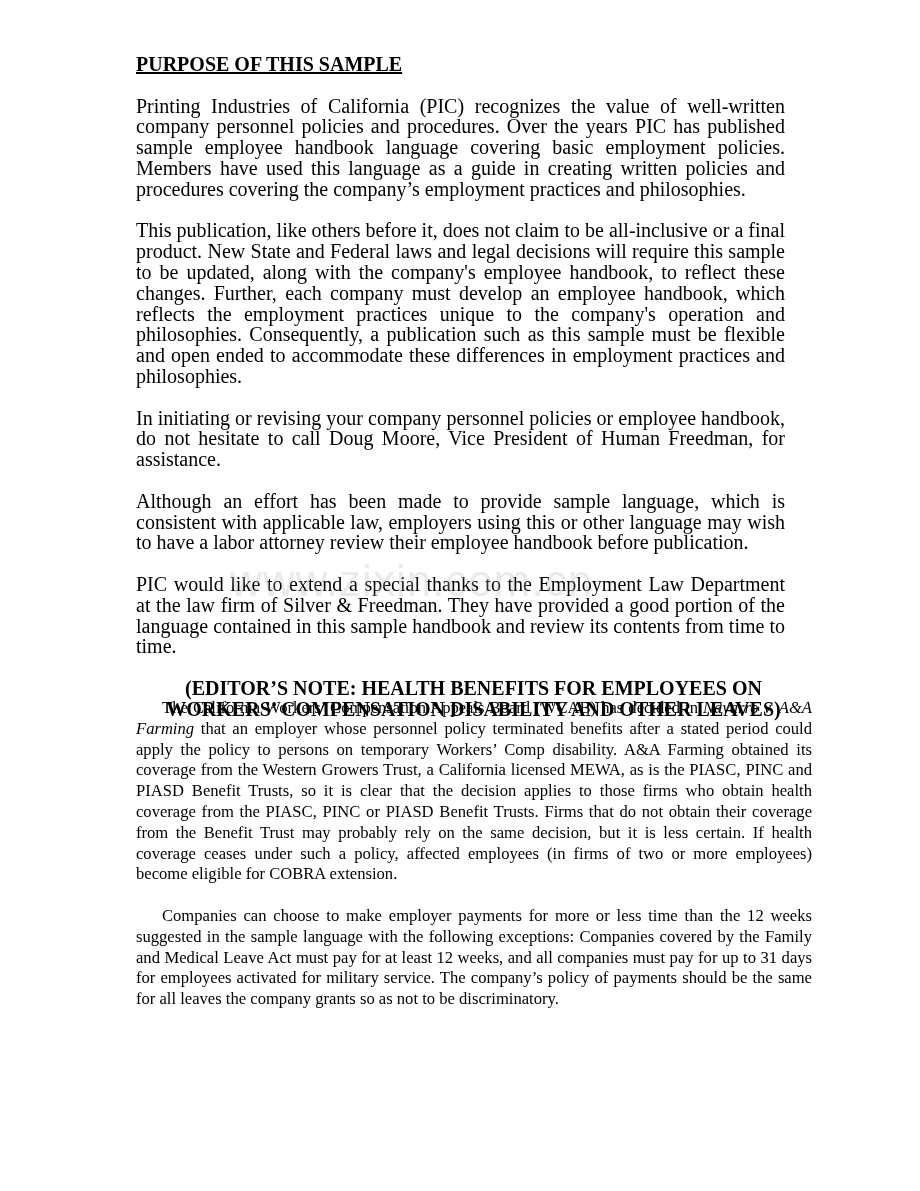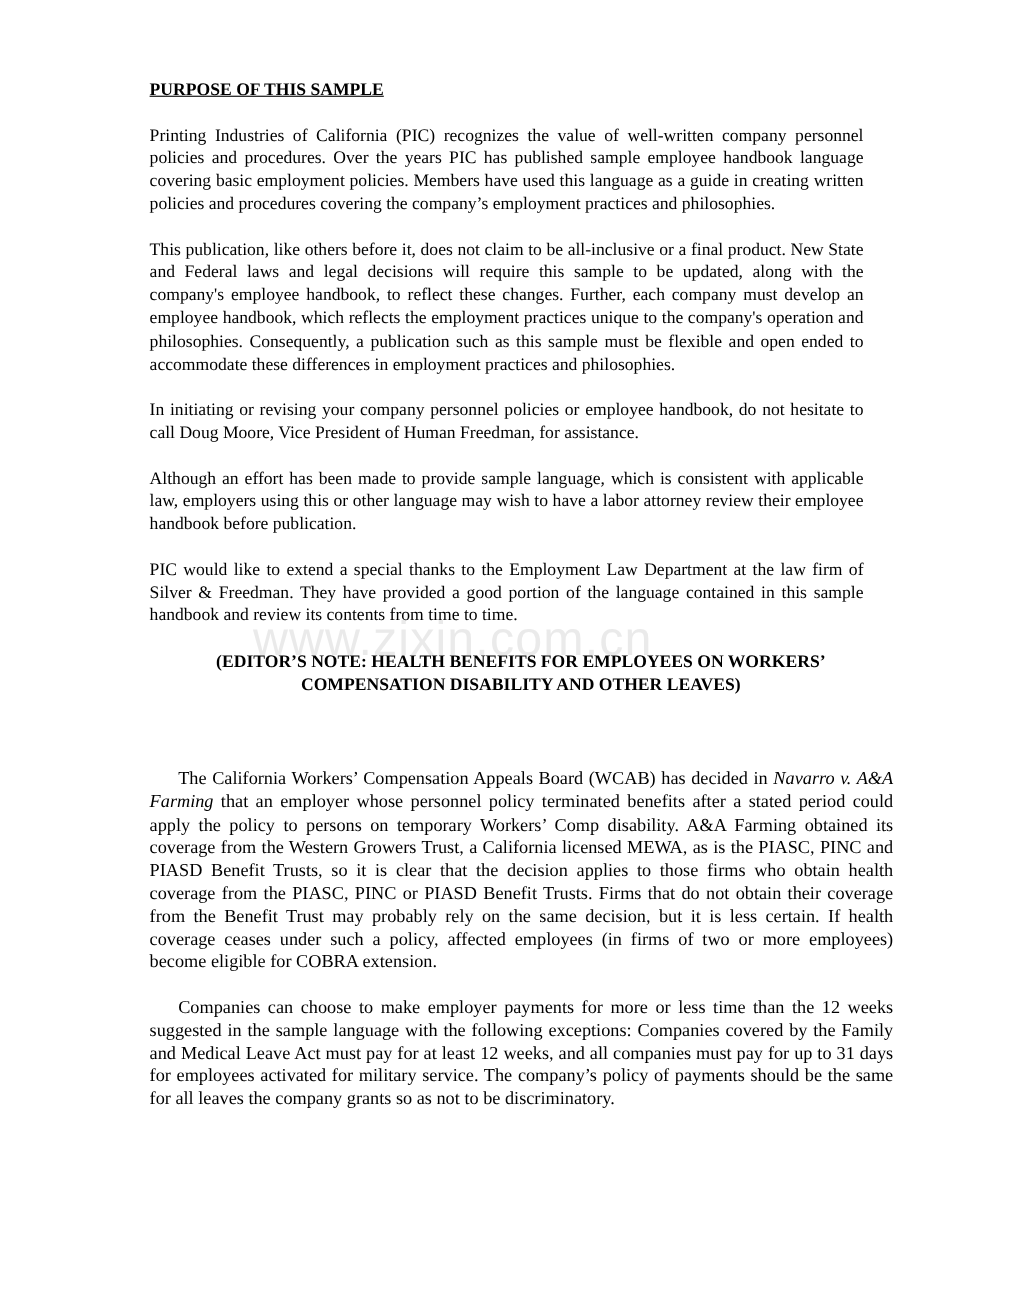--- a/index.html
+++ b/index.html
@@ -11,23 +11,23 @@
       width: 920px;
       height: 1191px;
       position: relative;
       overflow: hidden;
       font-family: "Liberation Serif", "DejaVu Serif", serif;
       color: #000000;
     }
     .page {
       position: absolute;
       left: 136px;
-      top: 72px;
+      top: 54px;
       width: 649px;
-      font-size: 16px;
+      font-size: 20px;
       line-height: 20.8px;
     }
     .heading {
       font-weight: bold;
       text-decoration: underline;
       margin: 0 0 20.8px 0;
     }
     p {
       margin: 0 0 20.8px 0;
       text-align: justify;

